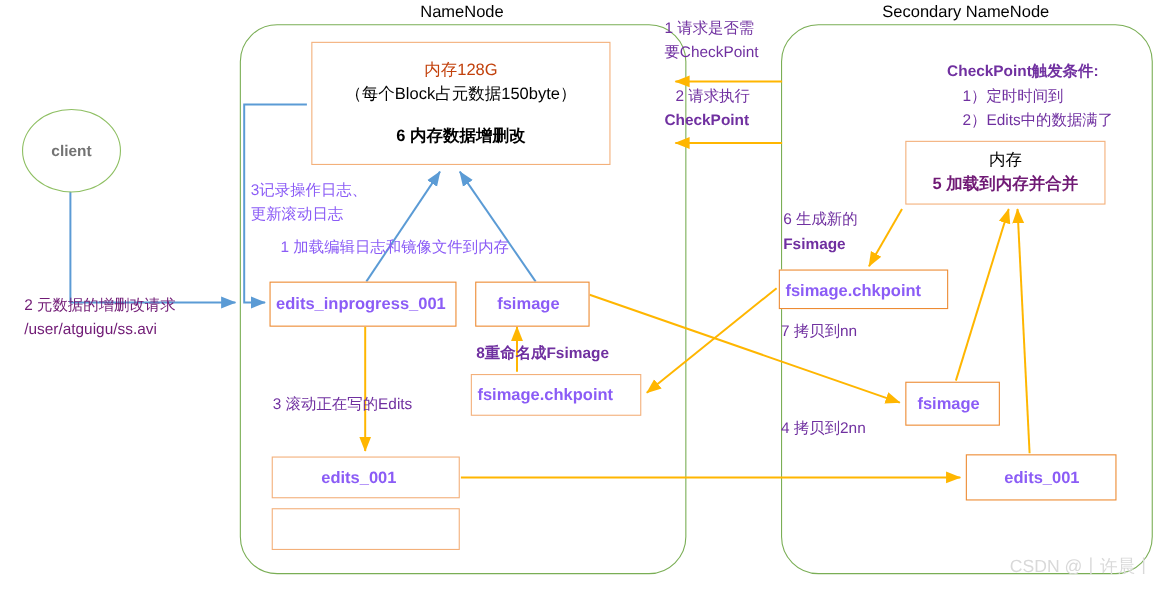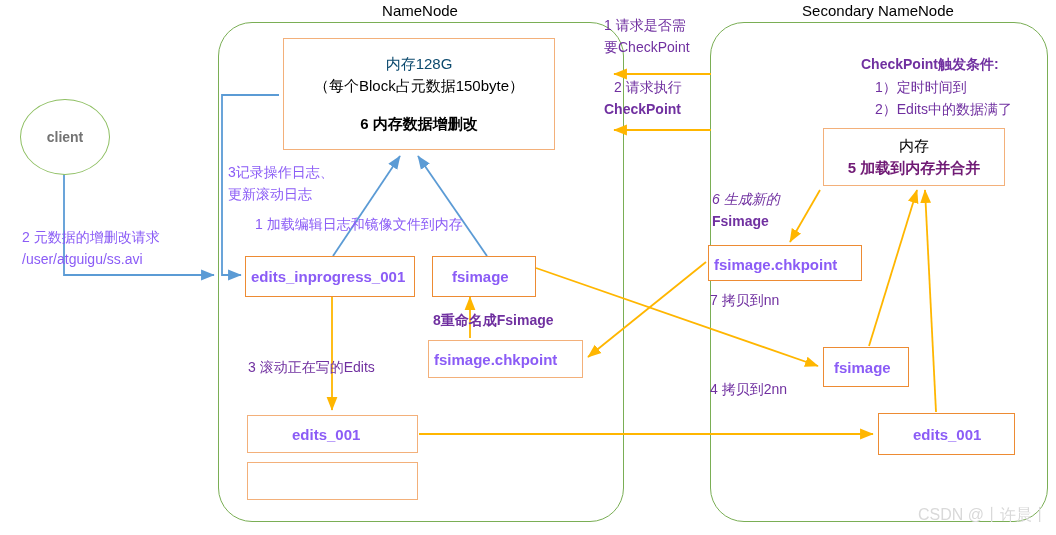--- a/index.html
+++ b/index.html
@@ -61,31 +61,31 @@
     font-size:14px;font-weight:bold;color:#737373;
   }
 
   
   .lbl{
     position:absolute;
     font-size:14px;
     white-space:pre;
     line-height:1.35;
   }
-  .lbl.gray{color:#8b5cf6;}
+  .lbl.gray{color:#701a75;margin-top:40px;}
   .lbl.purple{color:#7030a0;}
   .lbl.black{color:#8b5cf6;}
   .b{font-weight:bold;}
   .wm{
     position:absolute;
     color:#d9d9d9;
     font-size:16px;
     white-space:nowrap;
   }
-  .mem-l1{font-size:15px;color:#0c4a6e;}
+  .mem-l1{font-size:15px;color:#c2410c;}
   .mem-l2{font-size:15px;color:#000;}
   .mem-l3{font-size:15px;color:#000;font-weight:bold;margin-top:16px;}
   .mem2-l1{font-size:15px;color:#000;}
   .mem2-l2{font-size:15px;color:#701a75;font-weight:bold;}
 </style>
 </head>
 <body>
 
 <div id="stage">
 
@@ -181,21 +181,21 @@
 
   <div class="lbl purple b" style="left:861px;top:55px;">CheckPoint触发条件:</div>
   <div class="lbl purple" style="left:875px;top:78px;">1）定时时间到</div>
   <div class="lbl purple" style="left:875px;top:100px;">2）Edits中的数据满了</div>
 
   <div class="box multiline soft" style="left:823px;top:128px;width:182px;height:58px;">
     <div class="mem2-l1">内存</div>
     <div class="mem2-l2">5 加载到内存并合并</div>
   </div>
 
-  <div class="lbl purple" style="left:712px;top:190px;font-style:italic;">6 生成新的</div>
+  <div class="lbl purple" style="left:712px;top:190px;">6 生成新的</div>
   <div class="lbl purple b" style="left:712px;top:212px;">Fsimage</div>
 
   <div class="box" style="left:708px;top:245px;width:154px;height:36px;"></div>
   <div class="lbl black b" style="left:714px;top:255px;font-size:15px;">fsimage.chkpoint</div>
 
   <div class="lbl purple" style="left:710px;top:291px;">7 拷贝到nn</div>
 
   <div class="box" style="left:823px;top:347px;width:86px;height:40px;"></div>
   <div class="lbl black b" style="left:834px;top:358px;font-size:15px;">fsimage</div>
 

